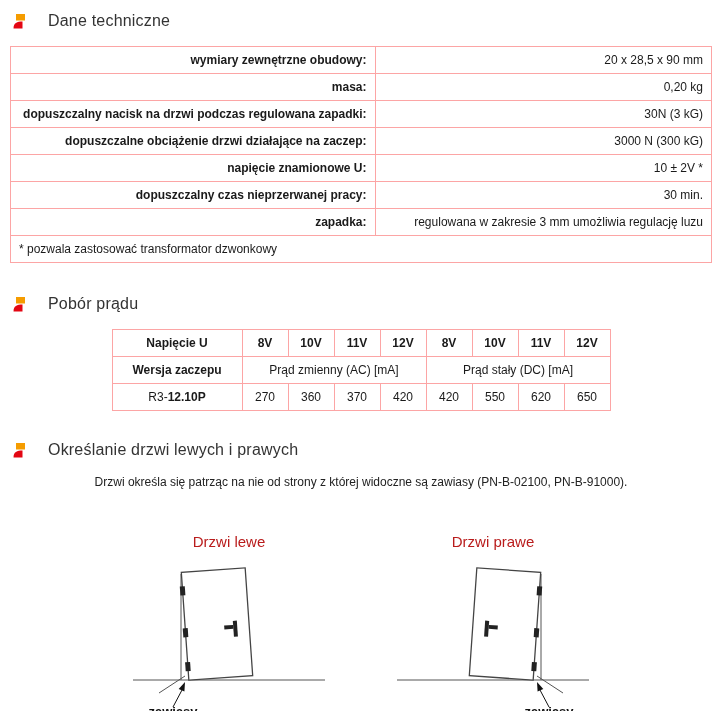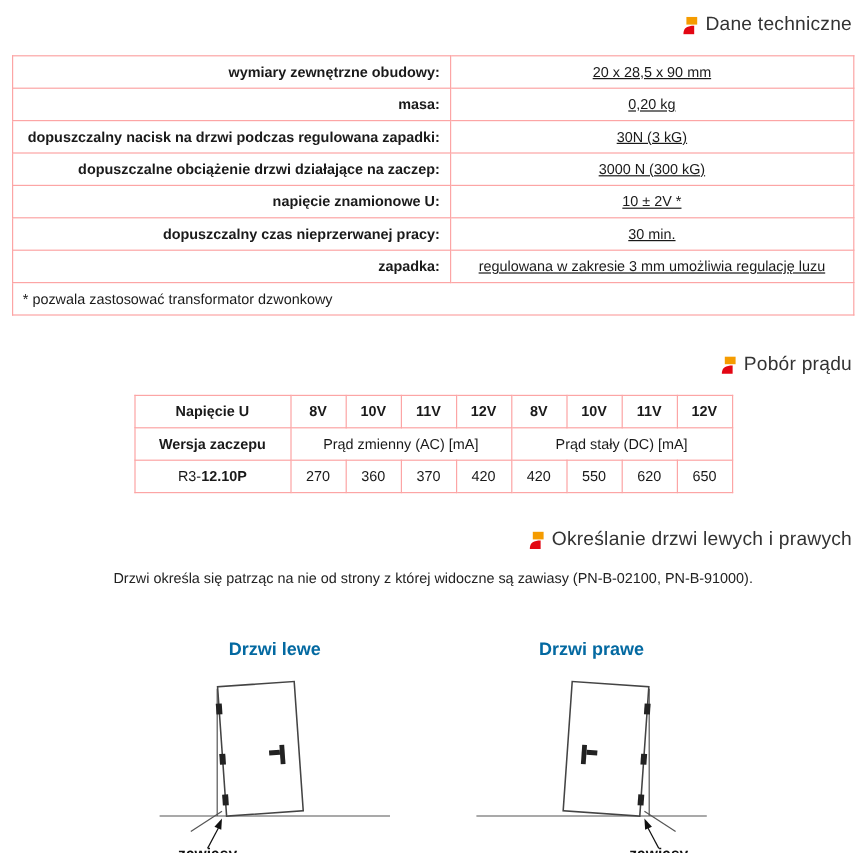--- a/index.html
+++ b/index.html
@@ -5,54 +5,53 @@
   * { box-sizing: border-box; margin: 0; padding: 0; }
   html, body { background: #ffffff; }
   body {
     width: 722px;
     font-family: "Liberation Sans", "DejaVu Sans", sans-serif;
     color: #1a1a1a;
   }
   .page { padding: 12px 10px 18px; }
 
   .section-heading {
-    display: flex; align-items: center; gap: 4px;
+    display: flex; align-items: center; gap: 20px;
     margin: 0 2px 16px;
-    justify-content: flex-end;
   }
   .section-heading .hx {
     font-size: 16px; font-weight: 400; color: #333; letter-spacing: .2px;
   }
   .brand-icon { display: inline-flex; }
 
   table { border-collapse: collapse; }
   td {
     border: 1px solid #fca5a5;
     font-size: 12px;
     padding: 6px 8px;
     color: #1a1a1a;
     vertical-align: middle;
   }
 
   .tech-table { width: 100%; margin-bottom: 32px; }
   .tech-table td.label { width: 52%; text-align: right; font-weight: bold; }
-  .tech-table td.value { text-align: center; text-decoration: underline; }
+  .tech-table td.value { text-align: right; }
   .tech-table td.footnote { font-weight: 400; text-align: left; }
 
   .power-table { margin: 0 auto 30px; }
   .power-table td { text-align: center; height: 27px; }
   .power-table td.model-col { width: 130px; }
   .power-table td.v-col { width: 46px; }
   .b { font-weight: bold; text-align: center; }
 
   .doors-desc { font-size: 12px; color: #222; margin: 0 2px 44px; text-align: center; }
 
   .diagrams { display: flex; justify-content: center; gap: 44px; }
   .door-figure { width: 220px; text-align: center; }
-  .door-title { font-size: 15px; font-weight: bold; color: #0369a1; margin-bottom: 10px; }
+  .door-title { font-size: 15px; font-weight: normal; color: #b91c1c; margin-bottom: 10px; }
   svg text.hinge-label {
     font-weight: bold; font-size: 13px; fill: #111;
     font-family: "Liberation Sans", "DejaVu Sans", sans-serif;
   }
 </style>
 </head>
 <body>
 
 <div class="page">
 

